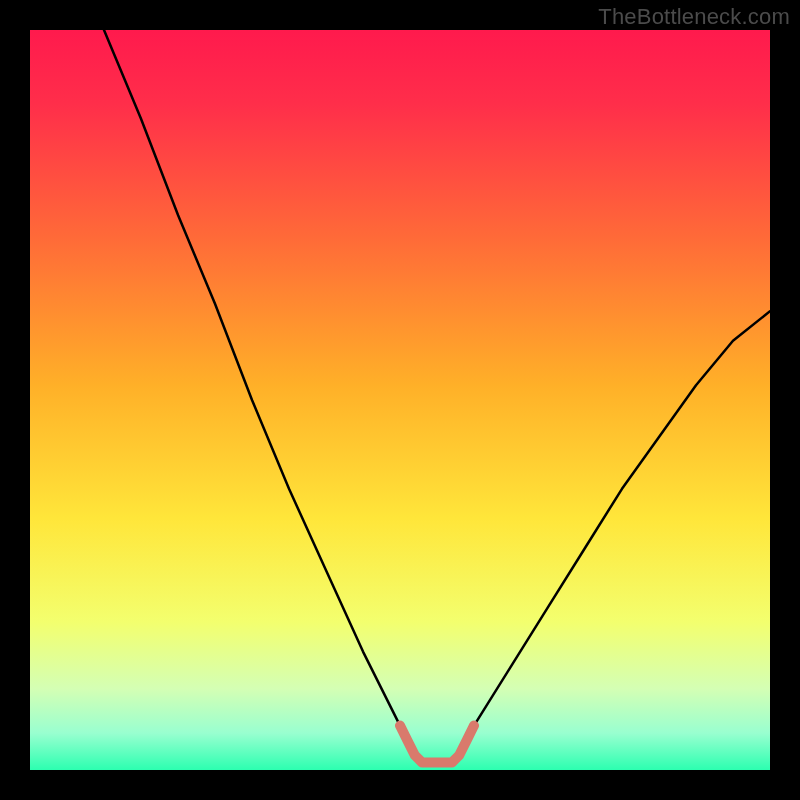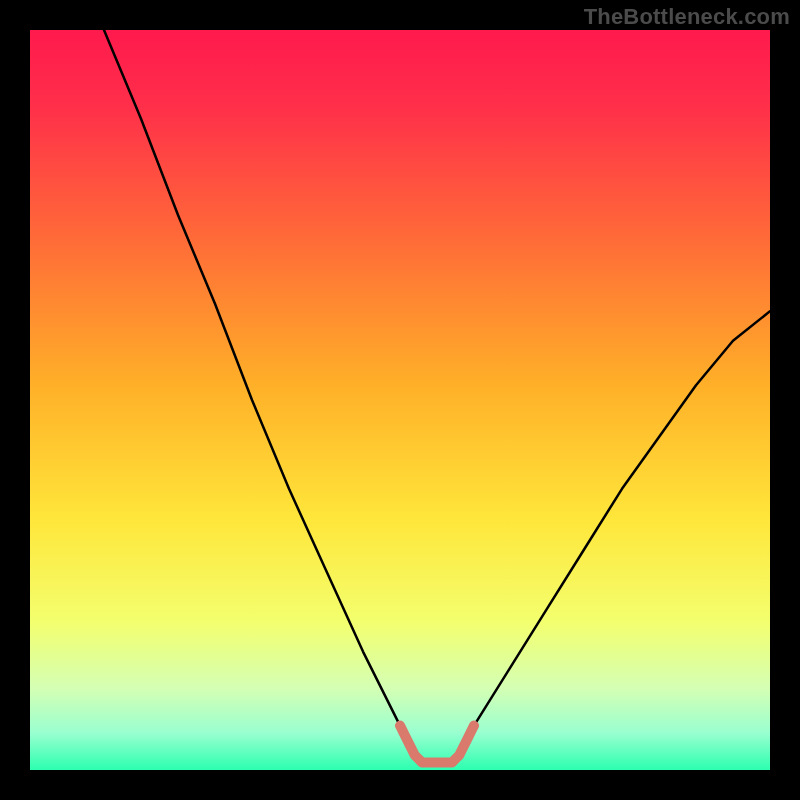--- a/index.html
+++ b/index.html
@@ -17,21 +17,21 @@
   }
   svg {
     display: block;
   }
   .attribution {
     position: absolute;
     top: 4px;
     right: 10px;
     font-family: Arial, Helvetica, sans-serif;
     font-size: 22px;
-    font-weight: 700;
+    font-weight: 400;
     color: #4b4b4b;
     letter-spacing: 0.2px;
   }
 </style>
 </head>
 <body>
 
 <div class="chart-wrap">
 
   <svg width="800" height="800" viewBox="0 0 800 800">

